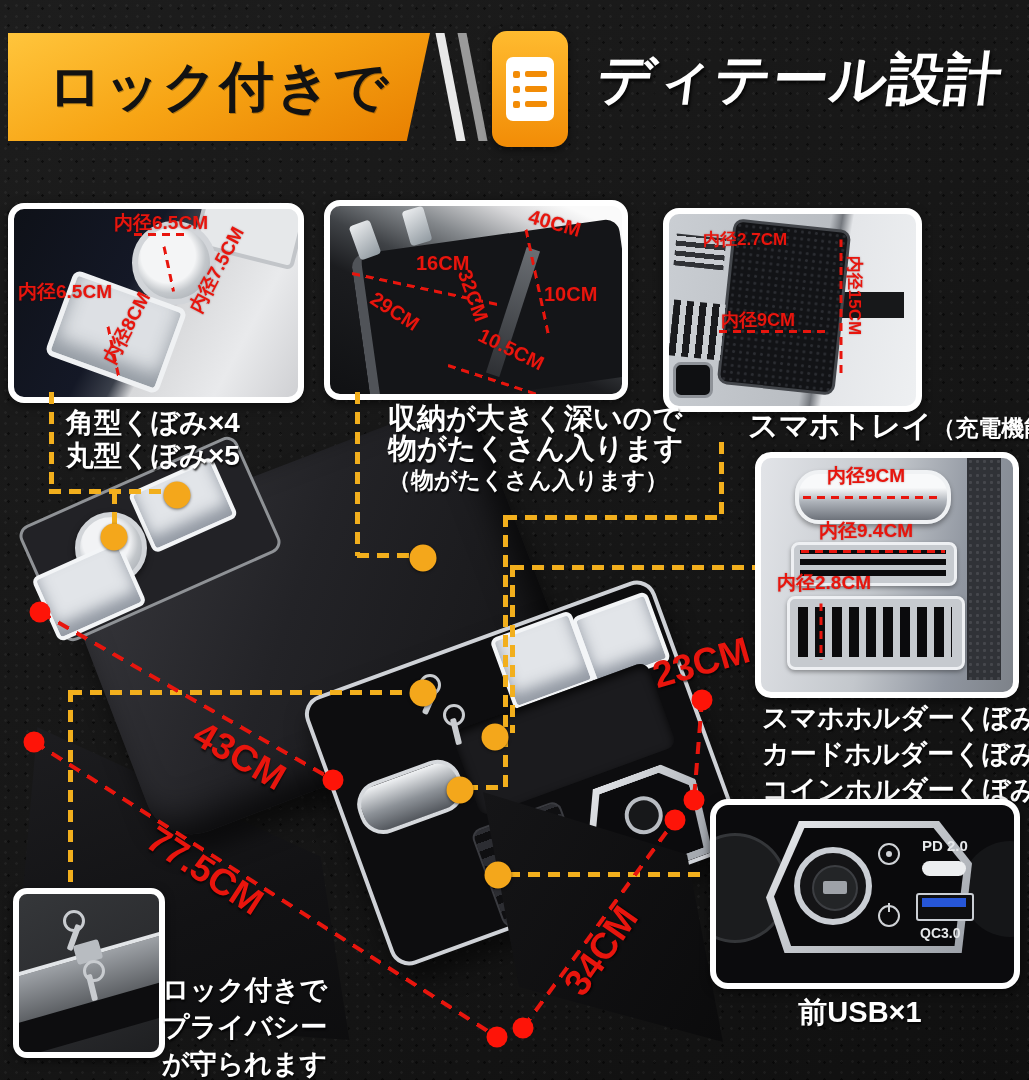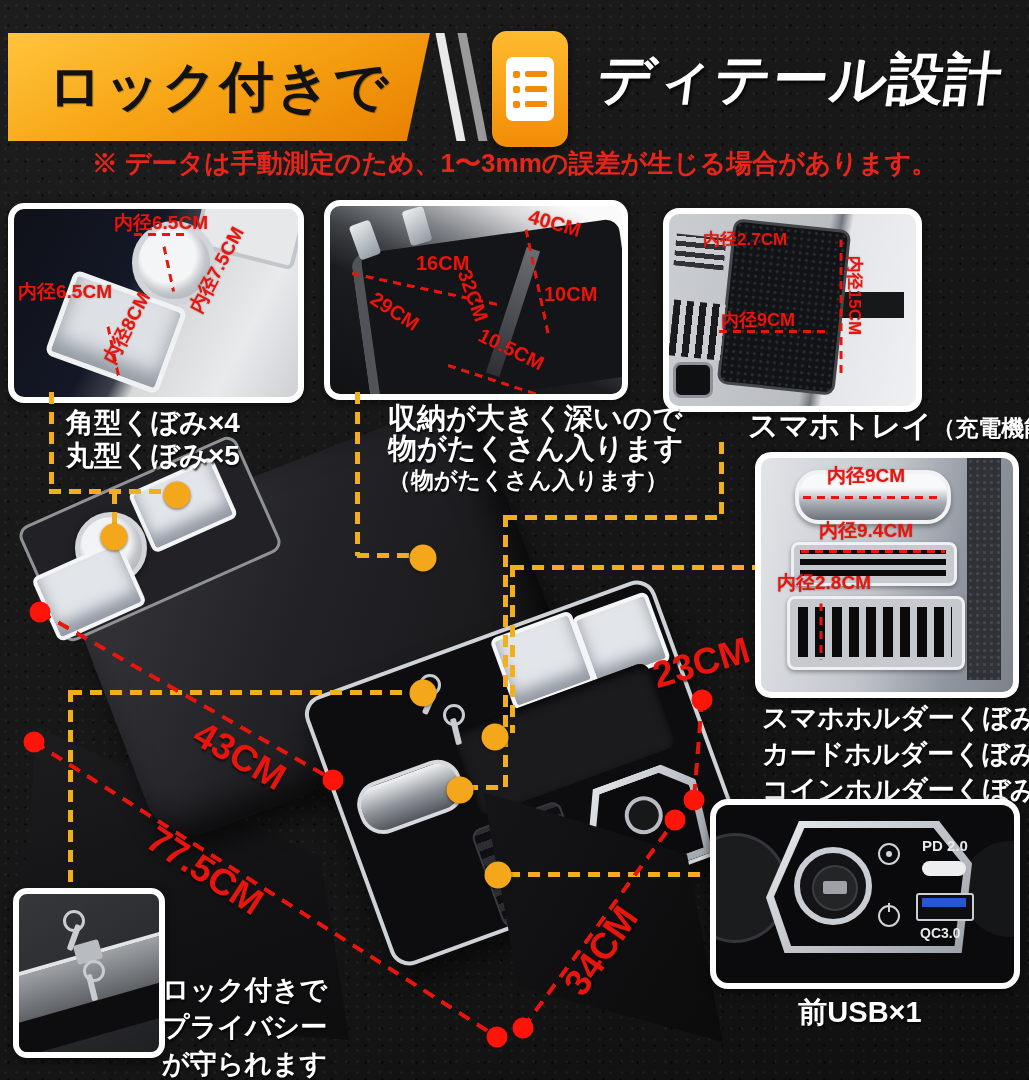--- a/index.html
+++ b/index.html
@@ -110,21 +110,20 @@
         </div>
       <div class="icon-row">
           <div class="icon-bullet"></div>
           <div class="icon-bar"></div>
         </div>
     </div>
   </div>
 
   <div class="abs main-title">ディテール設計</div>
 
-  <div class="abs note">※ データは手動測定のため、1〜3mmの誤差が生じる場合があります。</div>
 
   <div id="console">
     <div class="c-body"></div>
     <div class="c-lid"></div>
     <div class="c-tray-back"></div>
     <div class="c-bin" style="left:122px;top:10px;width:84px;height:58px;transform:rotate(-24deg);"></div>
     <div class="c-cup"></div>
     <div class="c-bin" style="left:26px;top:94px;width:88px;height:62px;transform:rotate(-24deg);"></div>
     <div class="c-base">
       <div class="c-bin" style="left:196px;top:2px;width:78px;height:68px;"></div>

